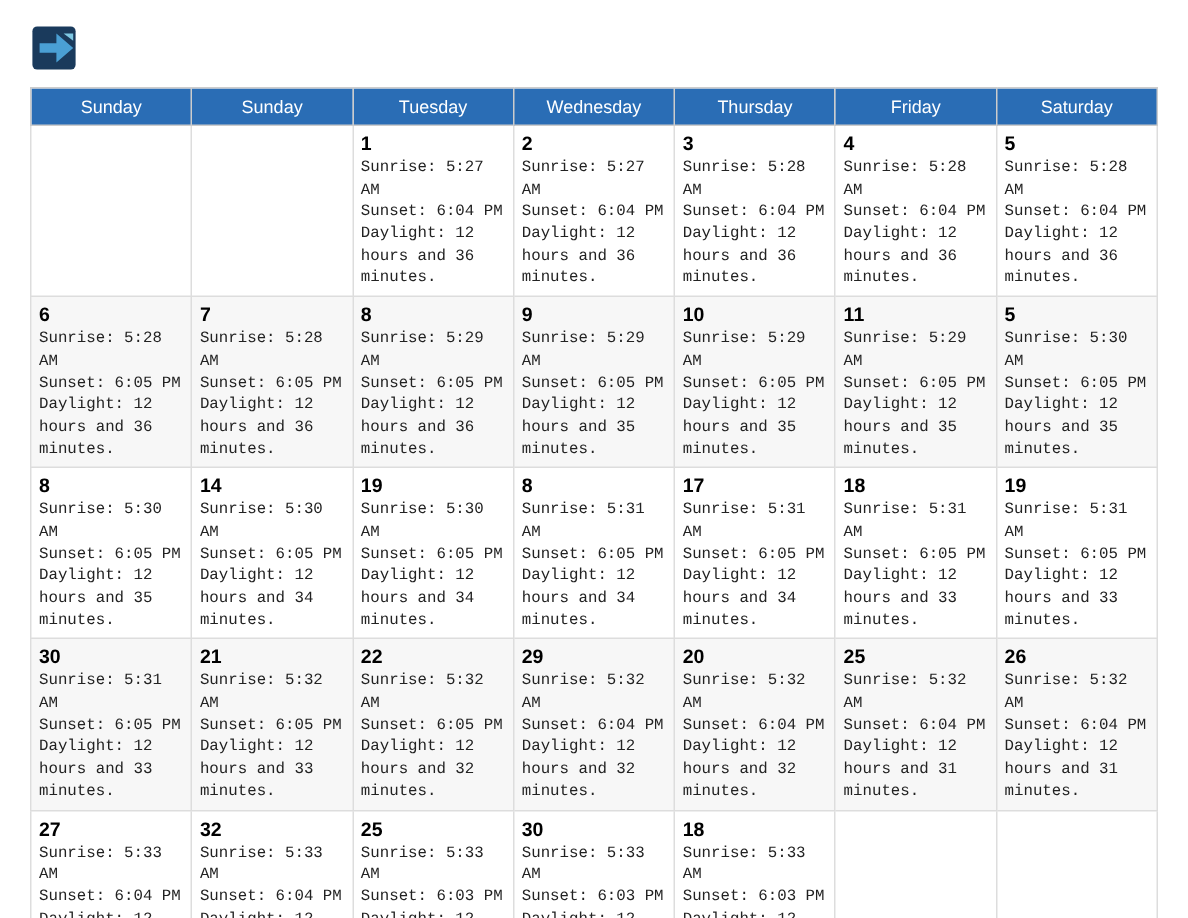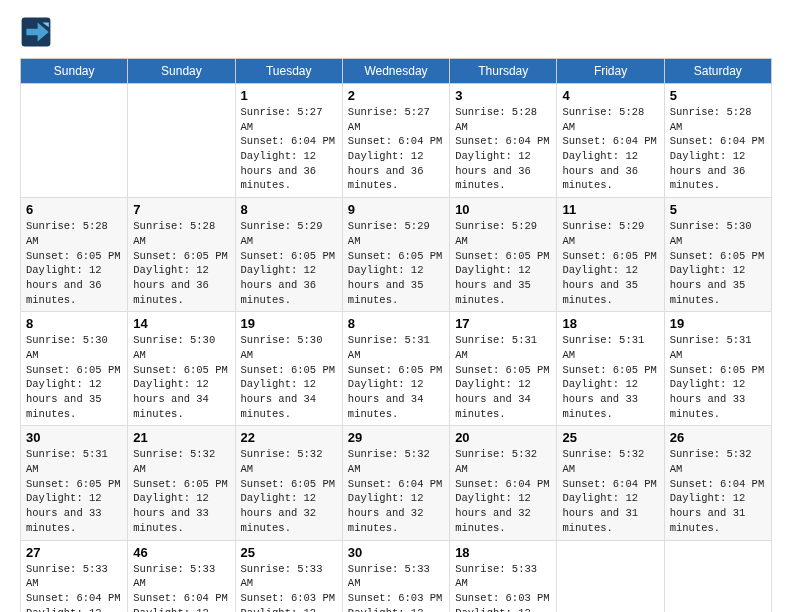--- a/index.html
+++ b/index.html
@@ -240,21 +240,21 @@
             <span class="day-num">26</span>
             <div class="cell-text">Sunrise: 5:32 AM<br>Sunset: 6:04 PM<br>Daylight: 12 hours and 31 minutes.</div>
           </td>
         </tr>
         <tr>
           <td>
             <span class="day-num">27</span>
             <div class="cell-text">Sunrise: 5:33 AM<br>Sunset: 6:04 PM<br>Daylight: 12 hours and 31 minutes.</div>
           </td>
           <td>
-            <span class="day-num">46</span>
+            <span class="day-num">32</span>
             <div class="cell-text">Sunrise: 5:33 AM<br>Sunset: 6:04 PM<br>Daylight: 12 hours and 30 minutes.</div>
           </td>
           <td>
             <span class="day-num">25</span>
             <div class="cell-text">Sunrise: 5:33 AM<br>Sunset: 6:03 PM<br>Daylight: 12 hours and 30 minutes.</div>
           </td>
           <td>
             <span class="day-num">30</span>
             <div class="cell-text">Sunrise: 5:33 AM<br>Sunset: 6:03 PM<br>Daylight: 12 hours and 30 minutes.</div>
           </td>

